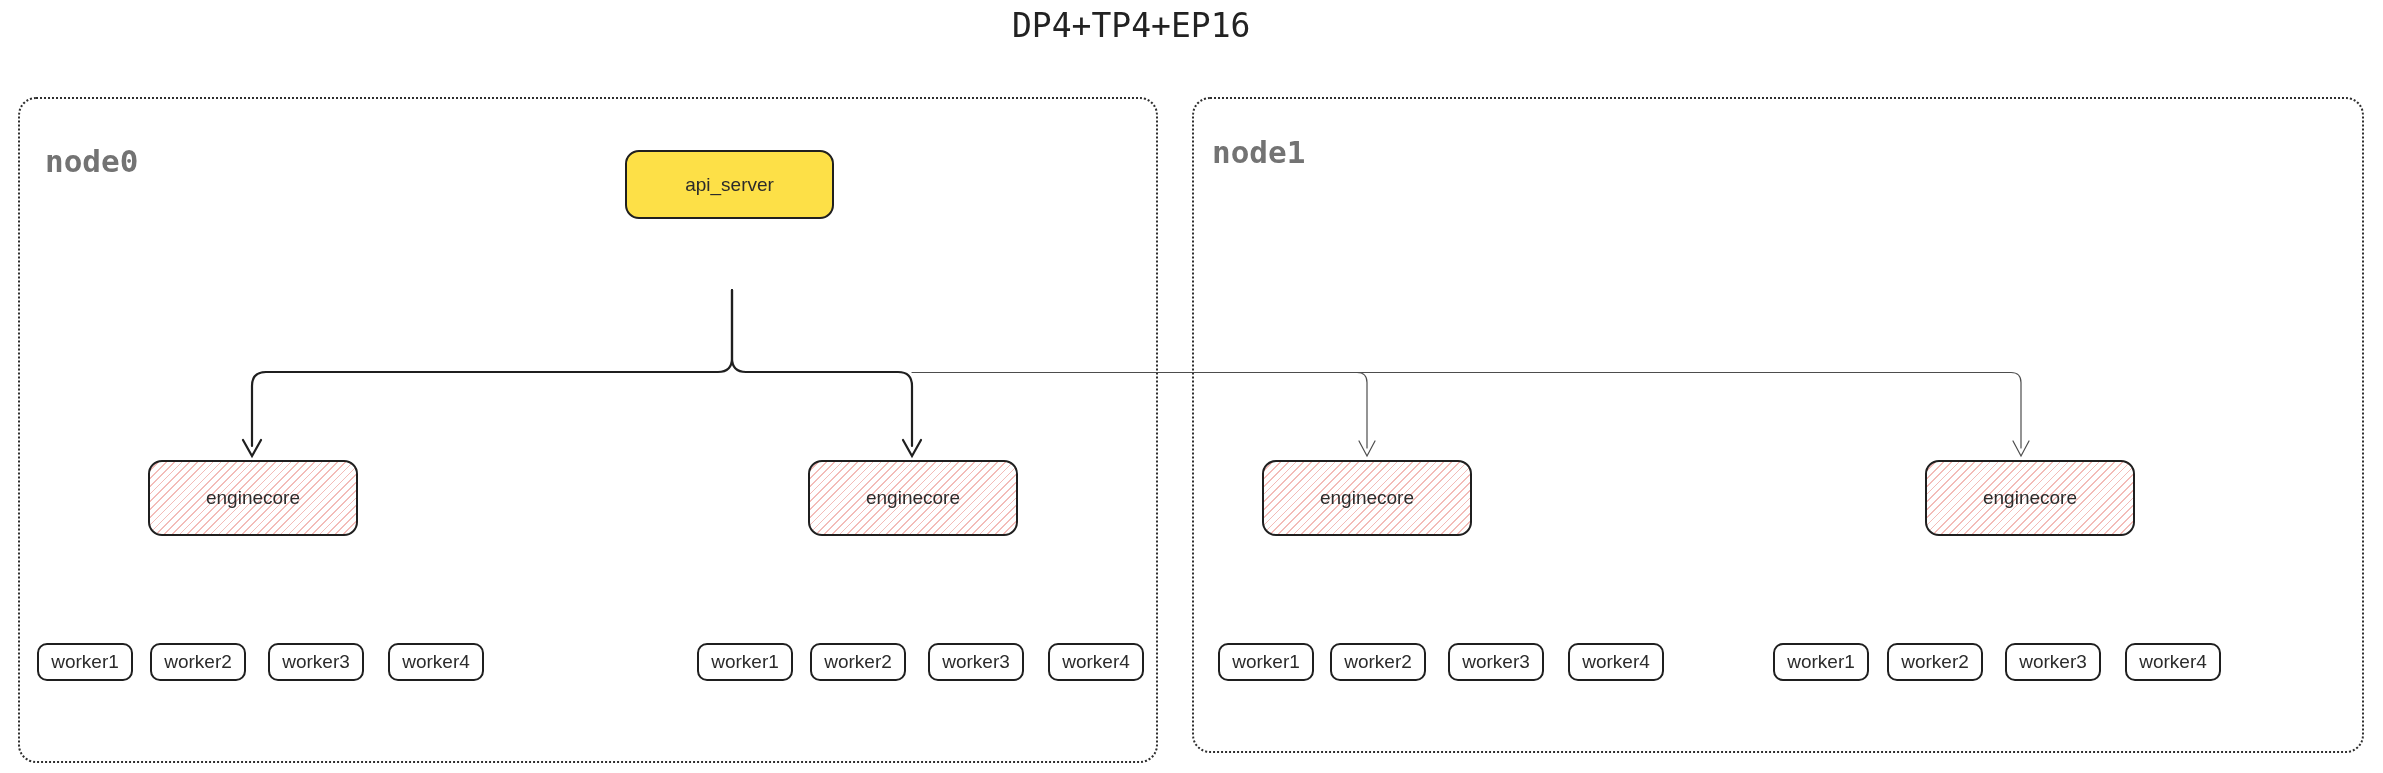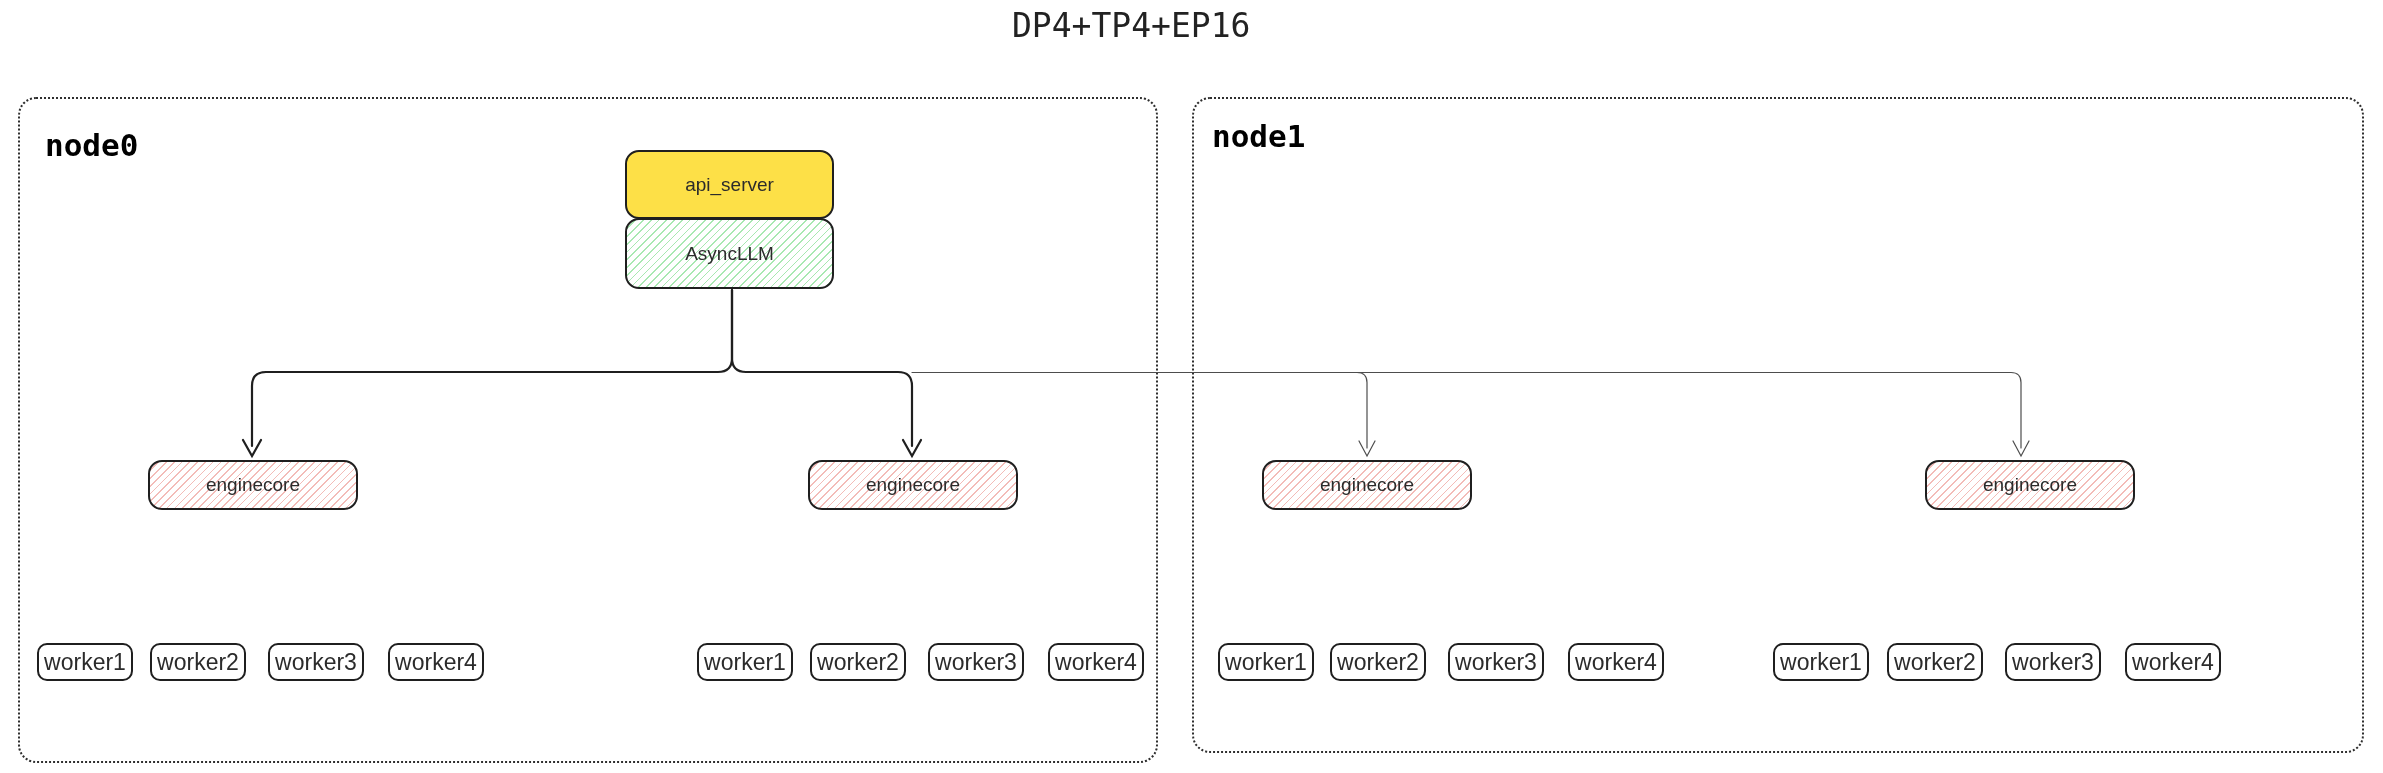--- a/index.html
+++ b/index.html
@@ -31,54 +31,55 @@
     position:absolute;
     border:2.5px dotted var(--node-border);
     border-radius:18px;
     background:transparent;
   }
   .node0-box{left:18px;top:97px;width:1136px;height:662px;}
   .node1-box{left:1192px;top:97px;width:1168px;height:652px;}
   .node-label{
     position:absolute;
     font-family:"DejaVu Sans Mono", monospace;
-    font-size:31px;font-weight:700;color:#000000;
+    font-size:31px;font-weight:700;color:#737373;
     white-space:nowrap;
+    margin-top:16px;
   }
   .node0-label{left:45px;top:127px;}
   .node1-label{left:1212px;top:118px;}
   .shape{
     position:absolute;
     border:2.2px solid var(--box-border);
     border-radius:14px;
     display:flex;align-items:center;justify-content:center;
     font-size:19px;color:var(--text);
     background:#fde047;
     box-sizing:border-box;
     white-space:nowrap;
   }
   .api-server{left:625px;top:150px;width:209px;height:69px;}
   .async-llm{
     left:625px;top:218px;width:209px;height:71px;
     background:repeating-linear-gradient(135deg, var(--green-line) 0px, var(--green-line) 1.2px, transparent 1.2px, transparent 5.5px);
   }
   .enginecore{
-    width:210px;height:50px;top:460px;
+    width:210px;height:76px;top:460px;
     background:repeating-linear-gradient(135deg, var(--red-line) 0px, var(--red-line) 1.2px, transparent 1.2px, transparent 5.5px);
   }
   .ec0{left:148px;}
   .ec1{left:808px;}
   .ec2{left:1262px;}
   .ec3{left:1925px;}
   .worker{
     position:absolute;top:643px;width:96px;height:38px;
     border:2px solid var(--box-border);
     border-radius:10px;
     display:flex;align-items:center;justify-content:center;
-    font-size:23px;color:var(--text);
+    font-size:19px;color:var(--text);
     background:#fff;
     box-sizing:border-box;
   }
   .connectors{position:absolute;left:0;top:0;pointer-events:none;}
   .thick{stroke:var(--thick-line);stroke-width:2.2;fill:none;stroke-linecap:round;}
   .thin{stroke:var(--thin-line);stroke-width:1.2;fill:none;stroke-linecap:round;}
 </style>
 </head>
 <body>
 
@@ -99,23 +100,20 @@
     <path class="thick" d="M 903 440 L 912 456 L 921 440"></path>
 
     <path class="thin" d="M 912 372.5 L 2011 372.5 Q 2021 372.5 2021 382.5 L 2021 448"></path>
     <path class="thin" d="M 1357 372.5 Q 1367 372.5 1367 382.5 L 1367 448"></path>
     <path class="thin" d="M 1359 441 L 1367 456 L 1375 441"></path>
     <path class="thin" d="M 2013 441 L 2021 456 L 2029 441"></path>
   </svg>
 
   <div class="shape api-server">
     <span>api_server</span>
-  </div>
-  <div class="shape async-llm">
-    <span>AsyncLLM</span>
   </div>
 
   <div class="shape enginecore ec0">
     <span>enginecore</span>
   </div>
   <div class="shape enginecore ec1">
     <span>enginecore</span>
   </div>
   <div class="shape enginecore ec2">
     <span>enginecore</span>

